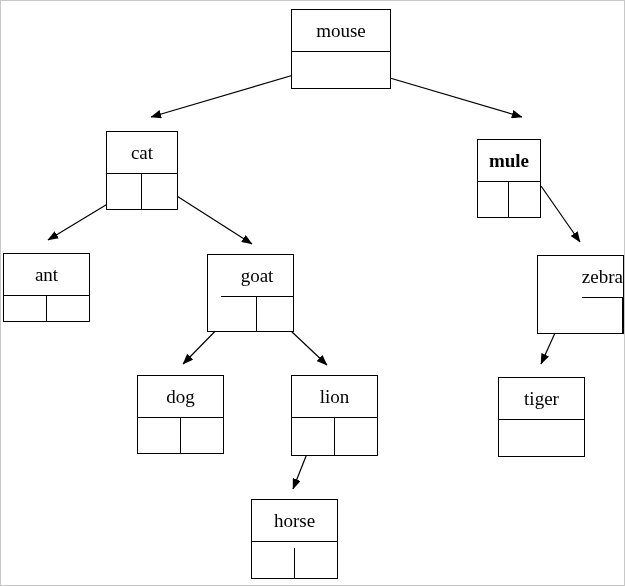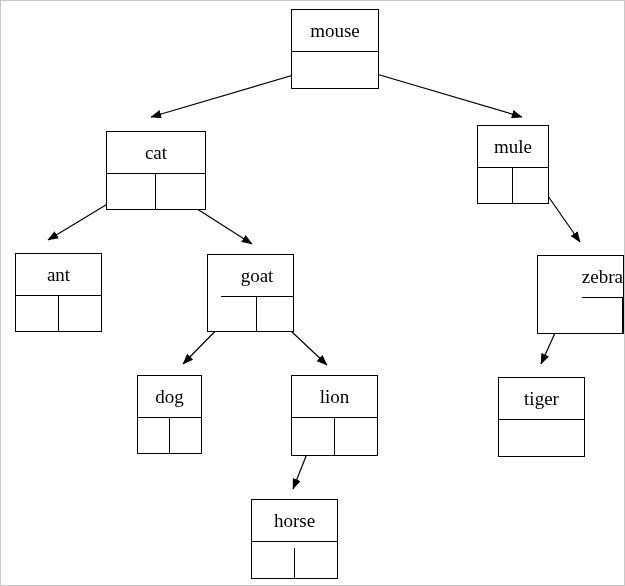--- a/index.html
+++ b/index.html
@@ -75,63 +75,63 @@
         <line x1="168" y1="190" x2="251" y2="243" stroke="#000000" stroke-width="1.2" marker-end="url(#arrowhead)"></line>
         <line x1="540" y1="185" x2="579" y2="241" stroke="#000000" stroke-width="1.2" marker-end="url(#arrowhead)"></line>
         <line x1="232" y1="312" x2="182" y2="363" stroke="#000000" stroke-width="1.2" marker-end="url(#arrowhead)"></line>
         <line x1="271" y1="312" x2="326" y2="364" stroke="#000000" stroke-width="1.2" marker-end="url(#arrowhead)"></line>
         <line x1="563" y1="312" x2="540" y2="363" stroke="#000000" stroke-width="1.2" marker-end="url(#arrowhead)"></line>
         <line x1="313" y1="435" x2="292" y2="488" stroke="#000000" stroke-width="1.2" marker-end="url(#arrowhead)"></line>
       </g>
   </svg>
 
   <div id="node-layer">
-      <div class="node" style="left: 290px; top: 8px; width: 88px; height: 80px; gap: 40px;">
+      <div class="node" style="left: 290px; top: 8px; width: 100px; height: 80px; gap: 40px;">
         <div class="node-label" style="height: 42px;">mouse</div>
         <div class="node-ptrs">
           <div class="ptr-cell left"></div>
           <div class="ptr-cell right"></div>
         </div>
       </div>
-      <div class="node" style="left: 105px; top: 130px; width: 100px; height: 79px;">
+      <div class="node" style="left: 105px; top: 130px; width: 72px; height: 79px;">
         <div class="node-label" style="height: 42px;">cat</div>
         <div class="node-ptrs">
           <div class="ptr-cell left"></div>
           <div class="ptr-cell right"></div>
         </div>
       </div>
-      <div class="node" style="left: 476px; top: 124px; width: 72px; height: 79px;">
+      <div class="node" style="left: 476px; top: 138px; width: 64px; height: 79px; font-weight: bold;">
         <div class="node-label" style="height: 42px;">mule</div>
         <div class="node-ptrs">
           <div class="ptr-cell left"></div>
           <div class="ptr-cell right"></div>
         </div>
       </div>
-      <div class="node" style="left: 14px; top: 252px; width: 87px; height: 79px;">
+      <div class="node" style="left: 2px; top: 252px; width: 87px; height: 69px;">
         <div class="node-label" style="height: 42px;">ant</div>
         <div class="node-ptrs">
           <div class="ptr-cell left"></div>
           <div class="ptr-cell right"></div>
         </div>
       </div>
       <div class="node" style="left: 206px; top: 253px; width: 87px; height: 78px; padding-left: 13px;">
         <div class="node-label" style="height: 42px;">goat</div>
         <div class="node-ptrs">
           <div class="ptr-cell left"></div>
           <div class="ptr-cell right"></div>
         </div>
       </div>
       <div class="node" style="left: 536px; top: 254px; width: 87px; height: 79px; align-items: flex-end;">
         <div class="node-label" style="height: 42px;">zebra</div>
         <div class="node-ptrs">
           <div class="ptr-cell left"></div>
           <div class="ptr-cell right"></div>
         </div>
       </div>
-      <div class="node" style="left: 136px; top: 374px; width: 65px; height: 79px; text-align: center;">
+      <div class="node" style="left: 136px; top: 374px; width: 87px; height: 79px; text-align: center;">
         <div class="node-label" style="height: 42px;">dog</div>
         <div class="node-ptrs">
           <div class="ptr-cell left"></div>
           <div class="ptr-cell right"></div>
         </div>
       </div>
       <div class="node" style="left: 290px; top: 374px; width: 87px; height: 81px;">
         <div class="node-label" style="height: 42px;">lion</div>
         <div class="node-ptrs">
           <div class="ptr-cell left"></div>

